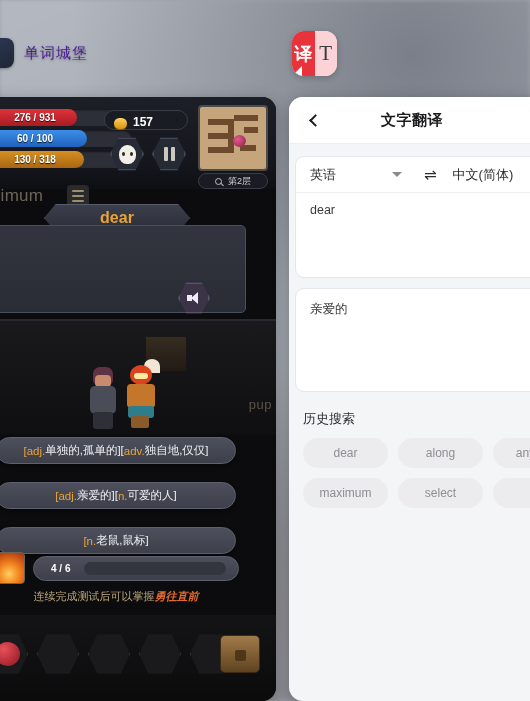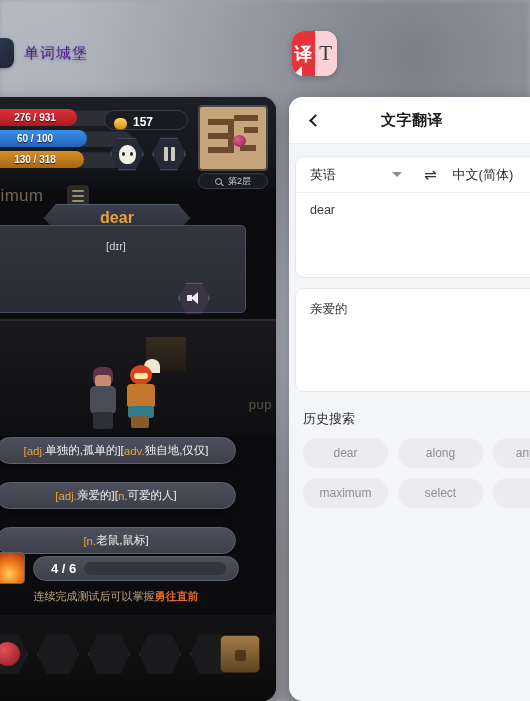--- a/index.html
+++ b/index.html
@@ -270,34 +270,34 @@
     width: 32px; height: 32px; border-radius: 4px;
     border: 1.5px solid #6e6453;
     background: radial-gradient(circle at 50% 70%, #ffcf5c 0%, #f07c1b 45%, #a32d12 100%);
   }
   .prog-bar {
     position: relative; width: 206px; height: 25px; border-radius: 13px;
     background: linear-gradient(180deg,#4d505c,#3d404a);
     border: 1px solid #5d6170;
     display: flex; align-items: center;
   }
-  .prog-bar .cnt { position: absolute; left: 17px; font-size: 13px; font-weight: bold; color: #fff; }
+  .prog-bar .cnt { position: absolute; left: 17px; font-size: 10px; font-weight: bold; color: #fff; }
   .prog-bar .track {
     position: absolute; left: 50px; right: 12px; height: 13px;
     border-radius: 7px; background: #33363f;
   }
   .prog-bar .track .fill {
     height: 100%; border-radius: 7px;
     background: linear-gradient(180deg,#a9d15c,#7fae35); width: 67%;
   }
   .hint-line {
     position: absolute; left: 0; top: 492px; width: 100%;
     text-align: center; font-size: 11px; color: #bfa97c;
   }
-  .hint-line .hl { color: #e06a2a; font-weight: bold; }
+  .hint-line .hl { color: #e06a2a; font-weight: bold; font-style: italic; }
 
   
   .inventory {
     position: absolute; left: 0; bottom: 0; width: 100%; height: 86px;
     background: linear-gradient(180deg,#141416,#0b0b0c);
   }
   .slots { position: absolute; left: 30px; top: 18px; display: flex; gap: 9px; }
   .slot {
     width: 42px; height: 42px;
     background: #1a1a1c; border: 1.5px solid #34343a;
@@ -475,21 +475,20 @@
           <i></i>
           <i></i>
         </span>
     </div>
 
     <div class="word-banner">
       <span class="w">dear</span>
     </div>
 
     <div class="word-card">
-      <div class="ph">[dɪr]</div>
     </div>
 
     <div class="speaker">
       <span class="spk-glyph"></span>
     </div>
 
     <div class="scene">
       <span class="floorline"></span>
       <span class="shelf"></span>
       <span class="hero">

